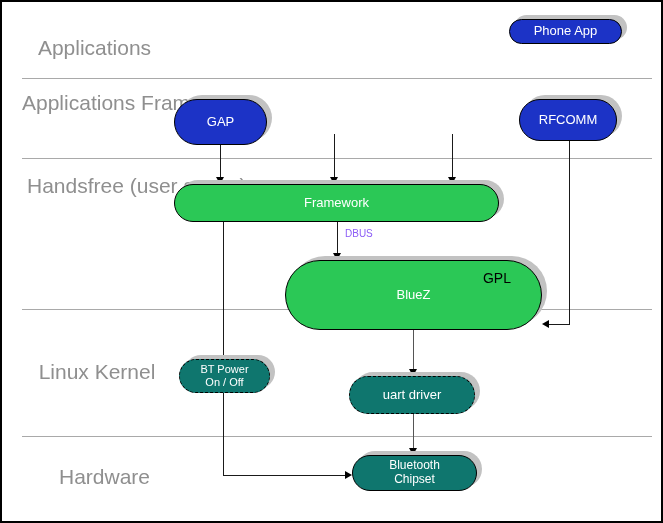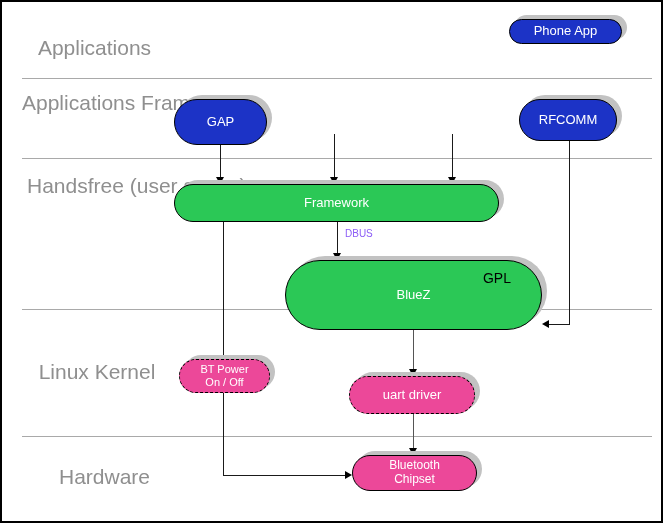--- a/index.html
+++ b/index.html
@@ -28,21 +28,21 @@
   .ah.right{border-top:4px solid transparent;border-bottom:4px solid transparent;border-left:7px solid #000;}
   .node{
     position:absolute;z-index:2;
     display:flex;flex-direction:column;align-items:center;justify-content:center;
     border:1.5px solid #000;border-radius:999px;
     color:#fff;text-align:center;box-sizing:border-box;
     box-shadow:5px -4px 0 0 #c2c2c2;
   }
   .node.blue{background:#1c33c6;}
   .node.green{background:#2bc856;}
-  .node.red{background:#ec4899;align-items:center;}
+  .node.red{background:#0f766e;align-items:center;}
   .node.dashed{border:1.6px dashed #000;}
   .node span{display:block;line-height:1.15;}
   .fs13{font-size:13px;}
   .fs12{font-size:12px;}
   .fs11{font-size:11px;}
   .fs10{font-size:10.5px;}
   .edge-label{position:absolute;color:#8b5cf6;font-size:10px;z-index:1;white-space:nowrap;}
   .gpl{position:absolute;right:30px;top:9px;color:#000;font-size:14px;}
 </style>
 </head>

